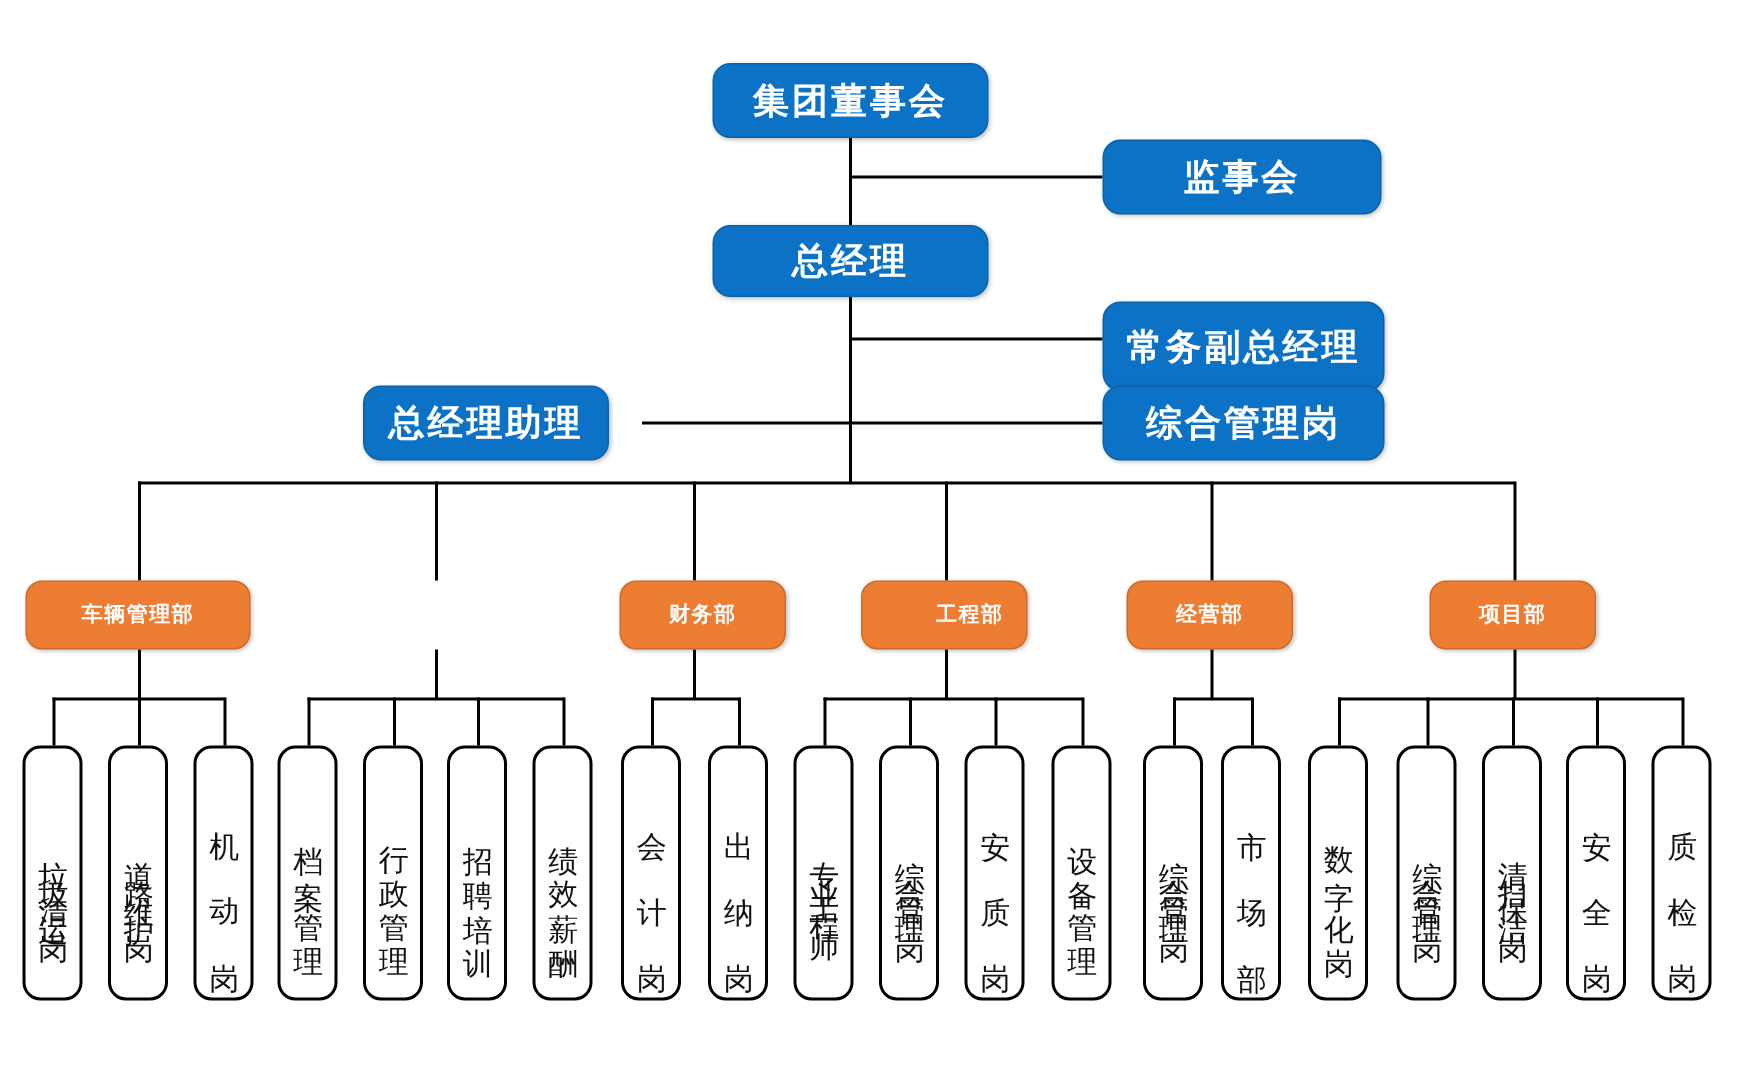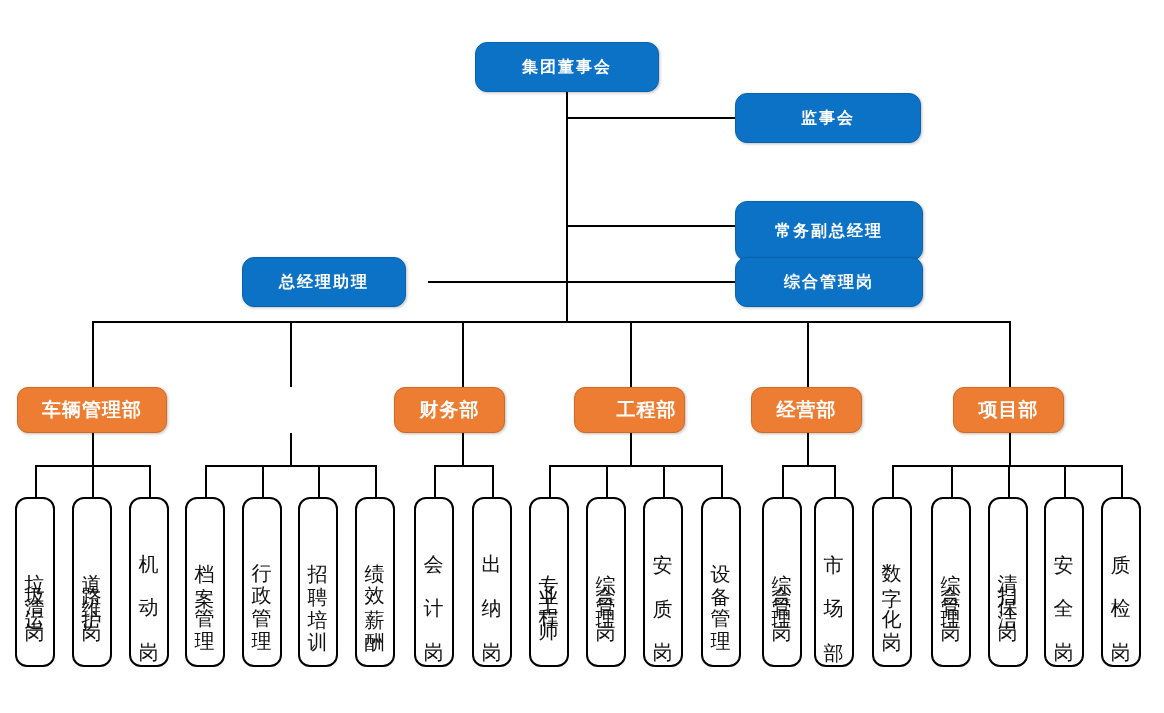--- a/index.html
+++ b/index.html
@@ -10,28 +10,28 @@
   
   .hline,.vline{position:absolute;background:var(--line,#000);}
   .hline{height:1.5px;}
   .vline{width:1.5px;}
   .vline.thick{width:2px;}
   .hline.thick{height:2px;}
   
   .exec{
     position:absolute;display:flex;align-items:center;justify-content:center;
     background:var(--blue,#0C72C6);border:1px solid var(--blueBorder,#0A62AB);
-    border-radius:12px;color:#fff;font-size:16px;font-weight:600;letter-spacing:2px;
+    border-radius:12px;color:#fff;font-size:24px;font-weight:600;letter-spacing:2px;
     box-shadow:1px 1px 3px rgba(0,0,0,.25);box-sizing:border-box;z-index:2;
   }
   
   .dept{
     position:absolute;display:flex;align-items:center;justify-content:center;
     background:var(--orange,#EC7D33);border:1.5px solid var(--orangeBorder,#CF6B24);
-    border-radius:11px;color:#fff;font-size:19px;font-weight:600;letter-spacing:1px;
+    border-radius:11px;color:#fff;font-size:14px;font-weight:600;letter-spacing:1px;
     box-shadow:1px 1px 3px rgba(0,0,0,.25);box-sizing:border-box;z-index:2;height:46px;top:387px;
   }
   
   .post{
     position:absolute;display:flex;align-items:center;justify-content:center;
     background:#fff;border:2px solid var(--postBorder,#000);
     border-radius:12px;box-sizing:border-box;z-index:2;
     top:497px;width:40px;height:170px;
   }
   .vtext{
@@ -98,34 +98,37 @@
   <div class="vline" style="left:1008px;top:465px;height:32px;"></div>
   <div class="vline" style="left:1064px;top:465px;height:32px;"></div>
   <div class="vline" style="left:1121px;top:465px;height:32px;"></div>
 
   <div class="exec" style="left:475px;top:42px;width:184px;height:50px;">
     <span>集团董事会</span>
   </div>
   <div class="exec" style="left:735px;top:93px;width:186px;height:50px;">
     <span>监事会</span>
   </div>
+  <div class="exec" style="left:475px;top:150px;width:184px;height:48px;">
+    <span>总经理</span>
+  </div>
   <div class="exec" style="left:735px;top:201px;width:188px;height:60px;">
     <span>常务副总经理</span>
   </div>
   <div class="exec" style="left:242px;top:257px;width:164px;height:50px;">
     <span>总经理助理</span>
   </div>
   <div class="exec" style="left:735px;top:257px;width:188px;height:50px;">
     <span>综合管理岗</span>
   </div>
 
   <div class="dept" style="left:17px;width:150px;">
     <span>车辆管理部</span>
   </div>
-  <div class="dept" style="left:394px;width:111px;justify-content:center;">
+  <div class="dept" style="left:413px;width:111px;justify-content:center;">
     <span>财务部</span>
   </div>
   <div class="dept" style="left:574px;width:111px;padding-left:34px;">
     <span>工程部</span>
   </div>
   <div class="dept" style="left:751px;width:111px;">
     <span>经营部</span>
   </div>
   <div class="dept" style="left:953px;width:111px;">
     <span>项目部</span>

